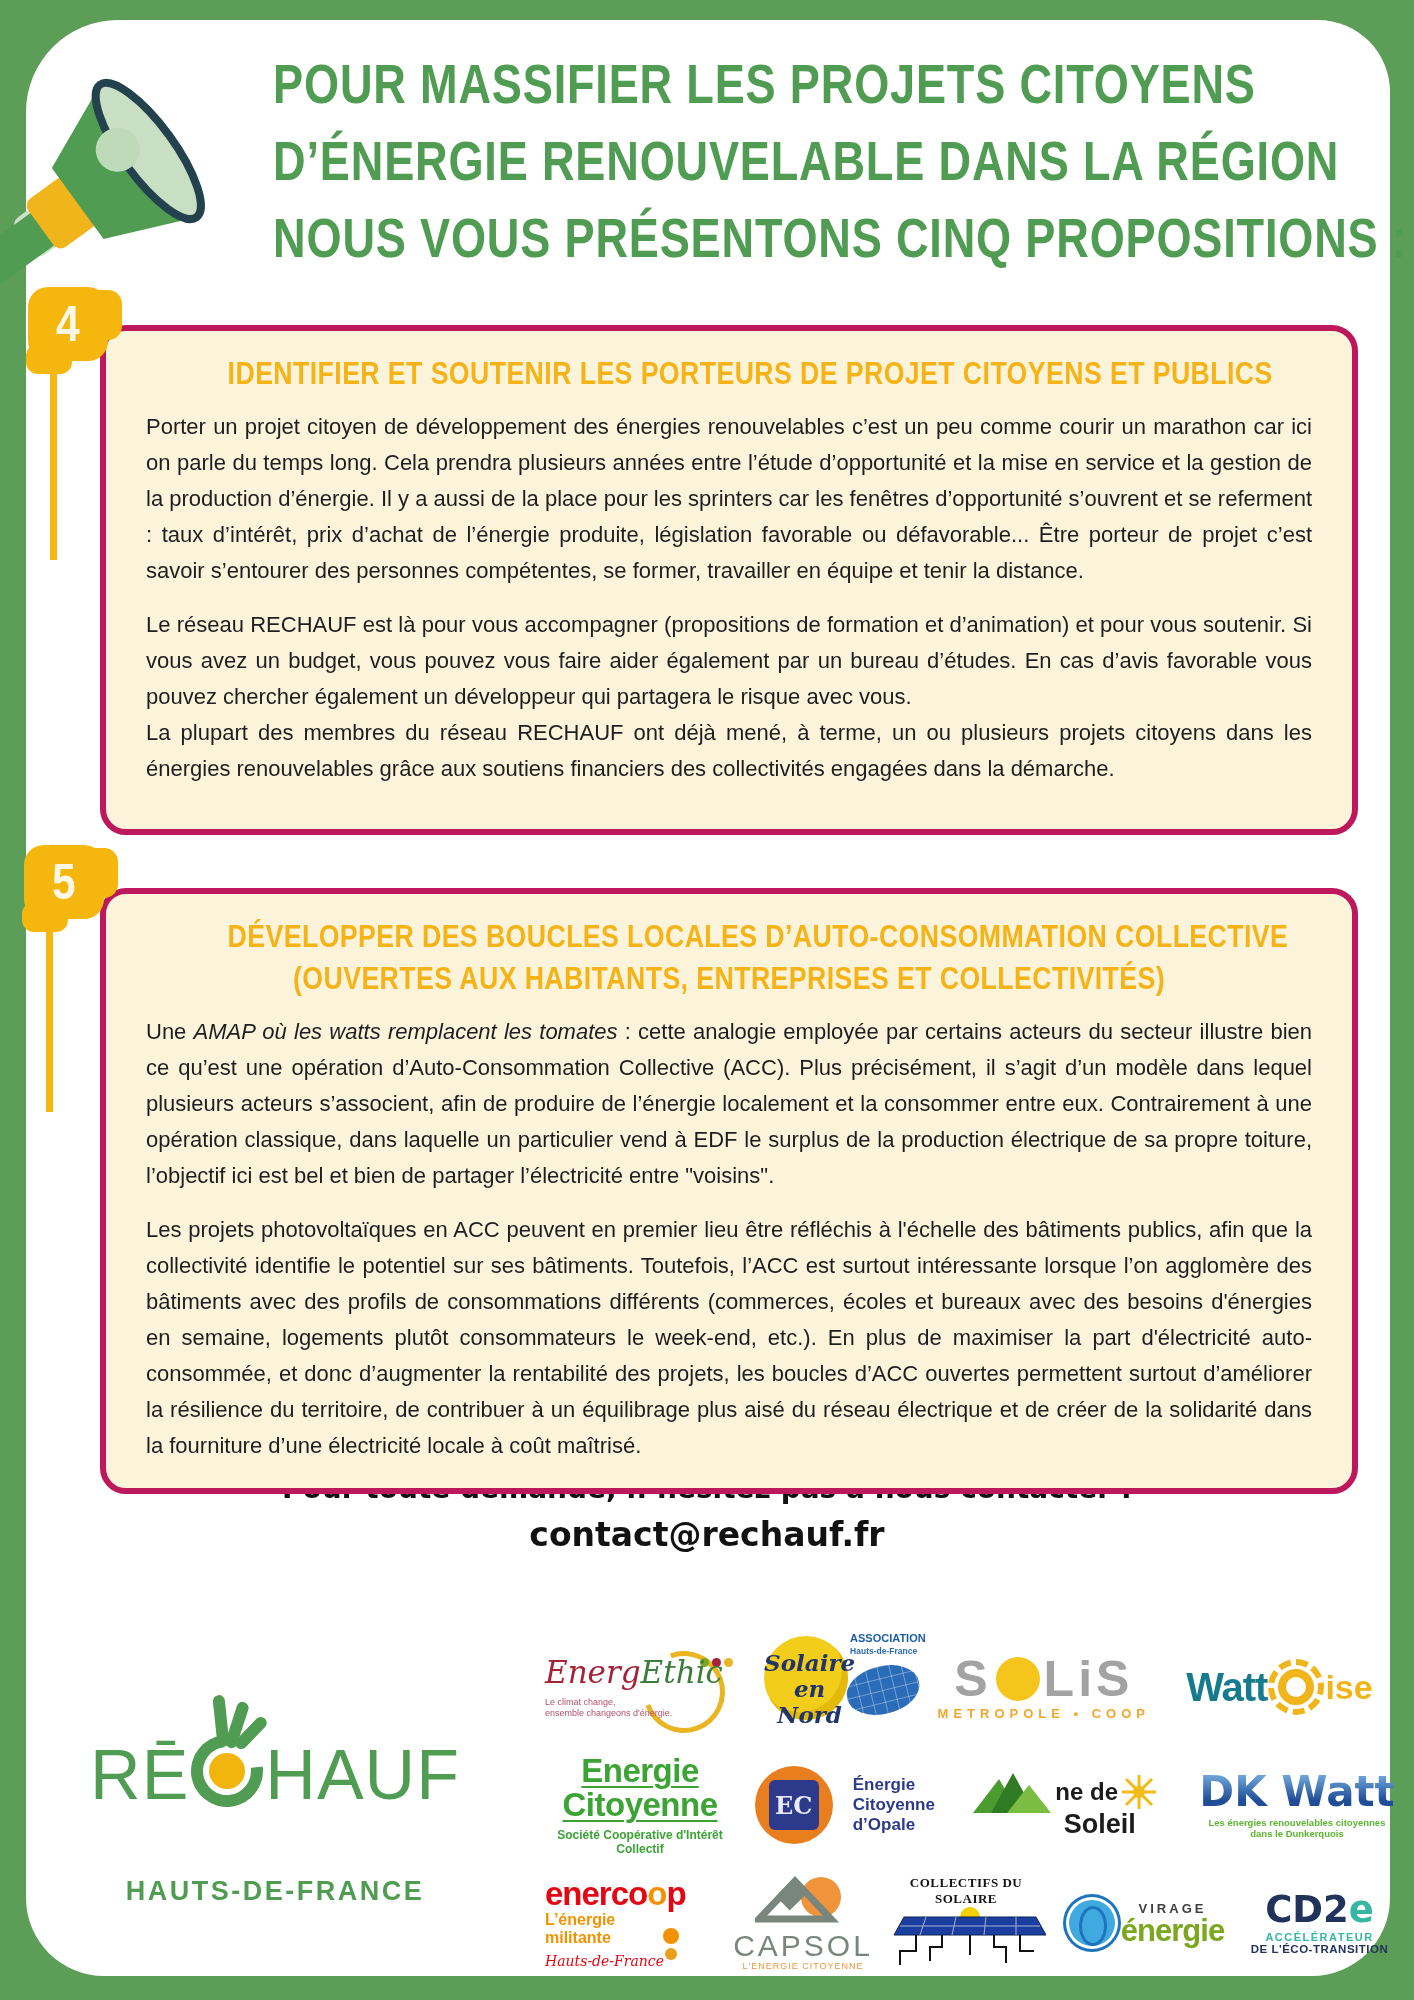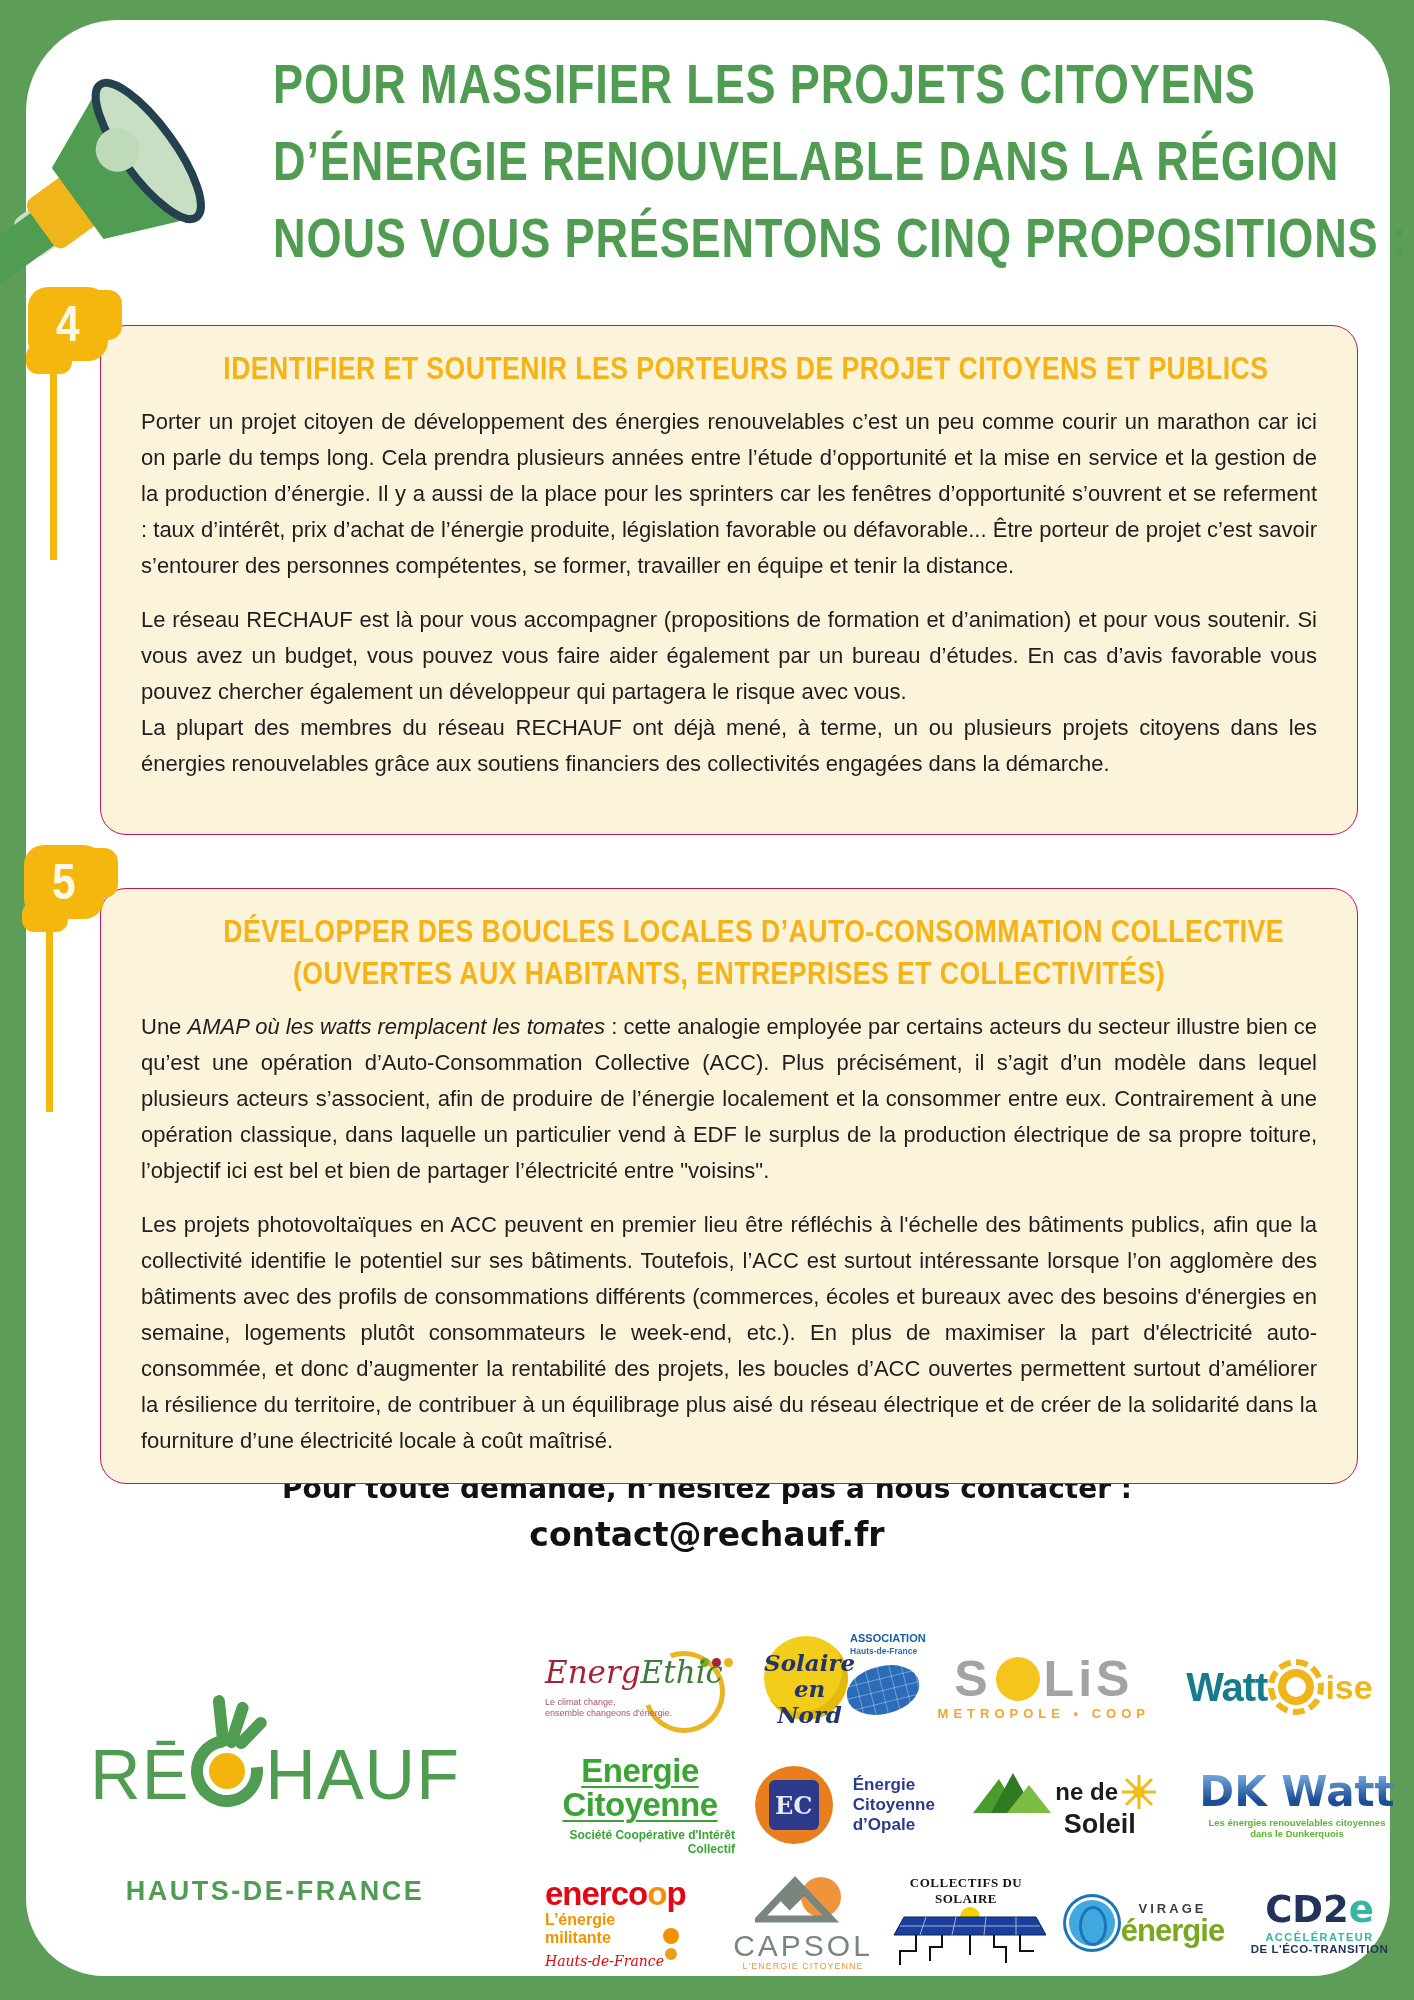--- a/index.html
+++ b/index.html
@@ -20,21 +20,21 @@
          color:#FDF7E6;font-size:50px;font-weight:bold;}
   .badge::before{content:"";position:absolute;right:-14px;top:3px;width:38px;height:50px;
          background:#F5B60D;border-radius:14px;z-index:-1;}
   .badge::after{content:"";position:absolute;left:-2px;bottom:-13px;width:46px;height:30px;
          background:#F5B60D;border-radius:12px;z-index:-1;}
   .badge span{display:inline-block;transform:scaleX(0.85);}
   .stem{position:absolute;width:7px;background:#F5B60D;z-index:1;}
   .badge4{left:28px;top:287px;}   .stem4{left:50px;top:358px;height:202px;}
   .badge5{left:24px;top:845px;}   .stem5{left:46px;top:916px;height:196px;}
   .box{position:absolute;left:100px;width:1258px;box-sizing:border-box;background:#FCF3DB;
-       border:1px solid #be185d;border-radius:26px;padding:18px 40px 24px;z-index:2;}
+       border:6px solid #be185d;border-radius:26px;padding:18px 40px 24px;z-index:2;}
   .box4{top:325px;min-height:510px;}
   .box5{top:888px;min-height:550px;}
   .box h2{margin:4px 0 14px;text-align:center;color:#F5B318;font-weight:bold;}
   .box h2 .hl{display:block;font-size:31px;line-height:42px;letter-spacing:0.5px;
               transform:scaleX(0.86);transform-origin:center;white-space:nowrap;}
   .box p{margin:0 0 18px;text-align:justify;color:#1E1E1E;font-size:22px;line-height:36px;}
   .box p:last-child{margin-bottom:0;}
   .box .sub{display:block;}
   
   .contact{position:absolute;left:0;right:0;top:1472px;text-align:center;color:#121212;
@@ -89,21 +89,21 @@
   .wattoise{width:235px;flex-direction:row;align-items:center;}
   .wo-watt{color:#177B8E;font-size:40px;font-weight:bold;letter-spacing:-1px;}
   .wo-sun{width:44px;height:44px;border-radius:50%;border:6px dashed #EFB51A;background:#fff;
           display:inline-block;position:relative;margin:0 1px;}
   .wo-sun::after{content:"";position:absolute;left:4px;top:4px;right:4px;bottom:4px;border:8px solid #EFB51A;border-radius:50%;}
   .wo-ise{color:#EFB51A;font-size:34px;font-weight:bold;}
   
   .encit{width:190px;}
   .encit .n{color:#3BA435;font-weight:bold;font-size:33px;line-height:34px;text-decoration:underline;
             text-underline-offset:4px;text-decoration-thickness:2px;letter-spacing:-0.5px;}
-  .encit .s{margin-top:6px;color:#3BA435;font-weight:bold;font-size:12px;text-align:right;}
+  .encit .s{margin-top:6px;color:#3BA435;font-weight:bold;font-size:12px;}
   
   .opale{width:175px;flex-direction:row;gap:20px;}
   .op-ic{width:78px;height:78px;border-radius:50%;background:#E87E1E;display:flex;align-items:center;justify-content:center;flex:none;}
   .op-sq{width:50px;height:50px;background:#2D3A8C;border-radius:6px;color:#E8EAF6;display:flex;
          align-items:center;justify-content:center;font-size:24px;font-weight:bold;font-family:"DejaVu Serif",serif;}
   .op-tx{color:#2D3A8C;font-weight:bold;font-size:17px;line-height:20px;text-align:left;}
   
   .mine{width:220px;}
   .mine .r1{display:flex;align-items:center;gap:4px;}
   .mine .t1{font-size:24px;font-weight:bold;color:#1c1c1c;}

